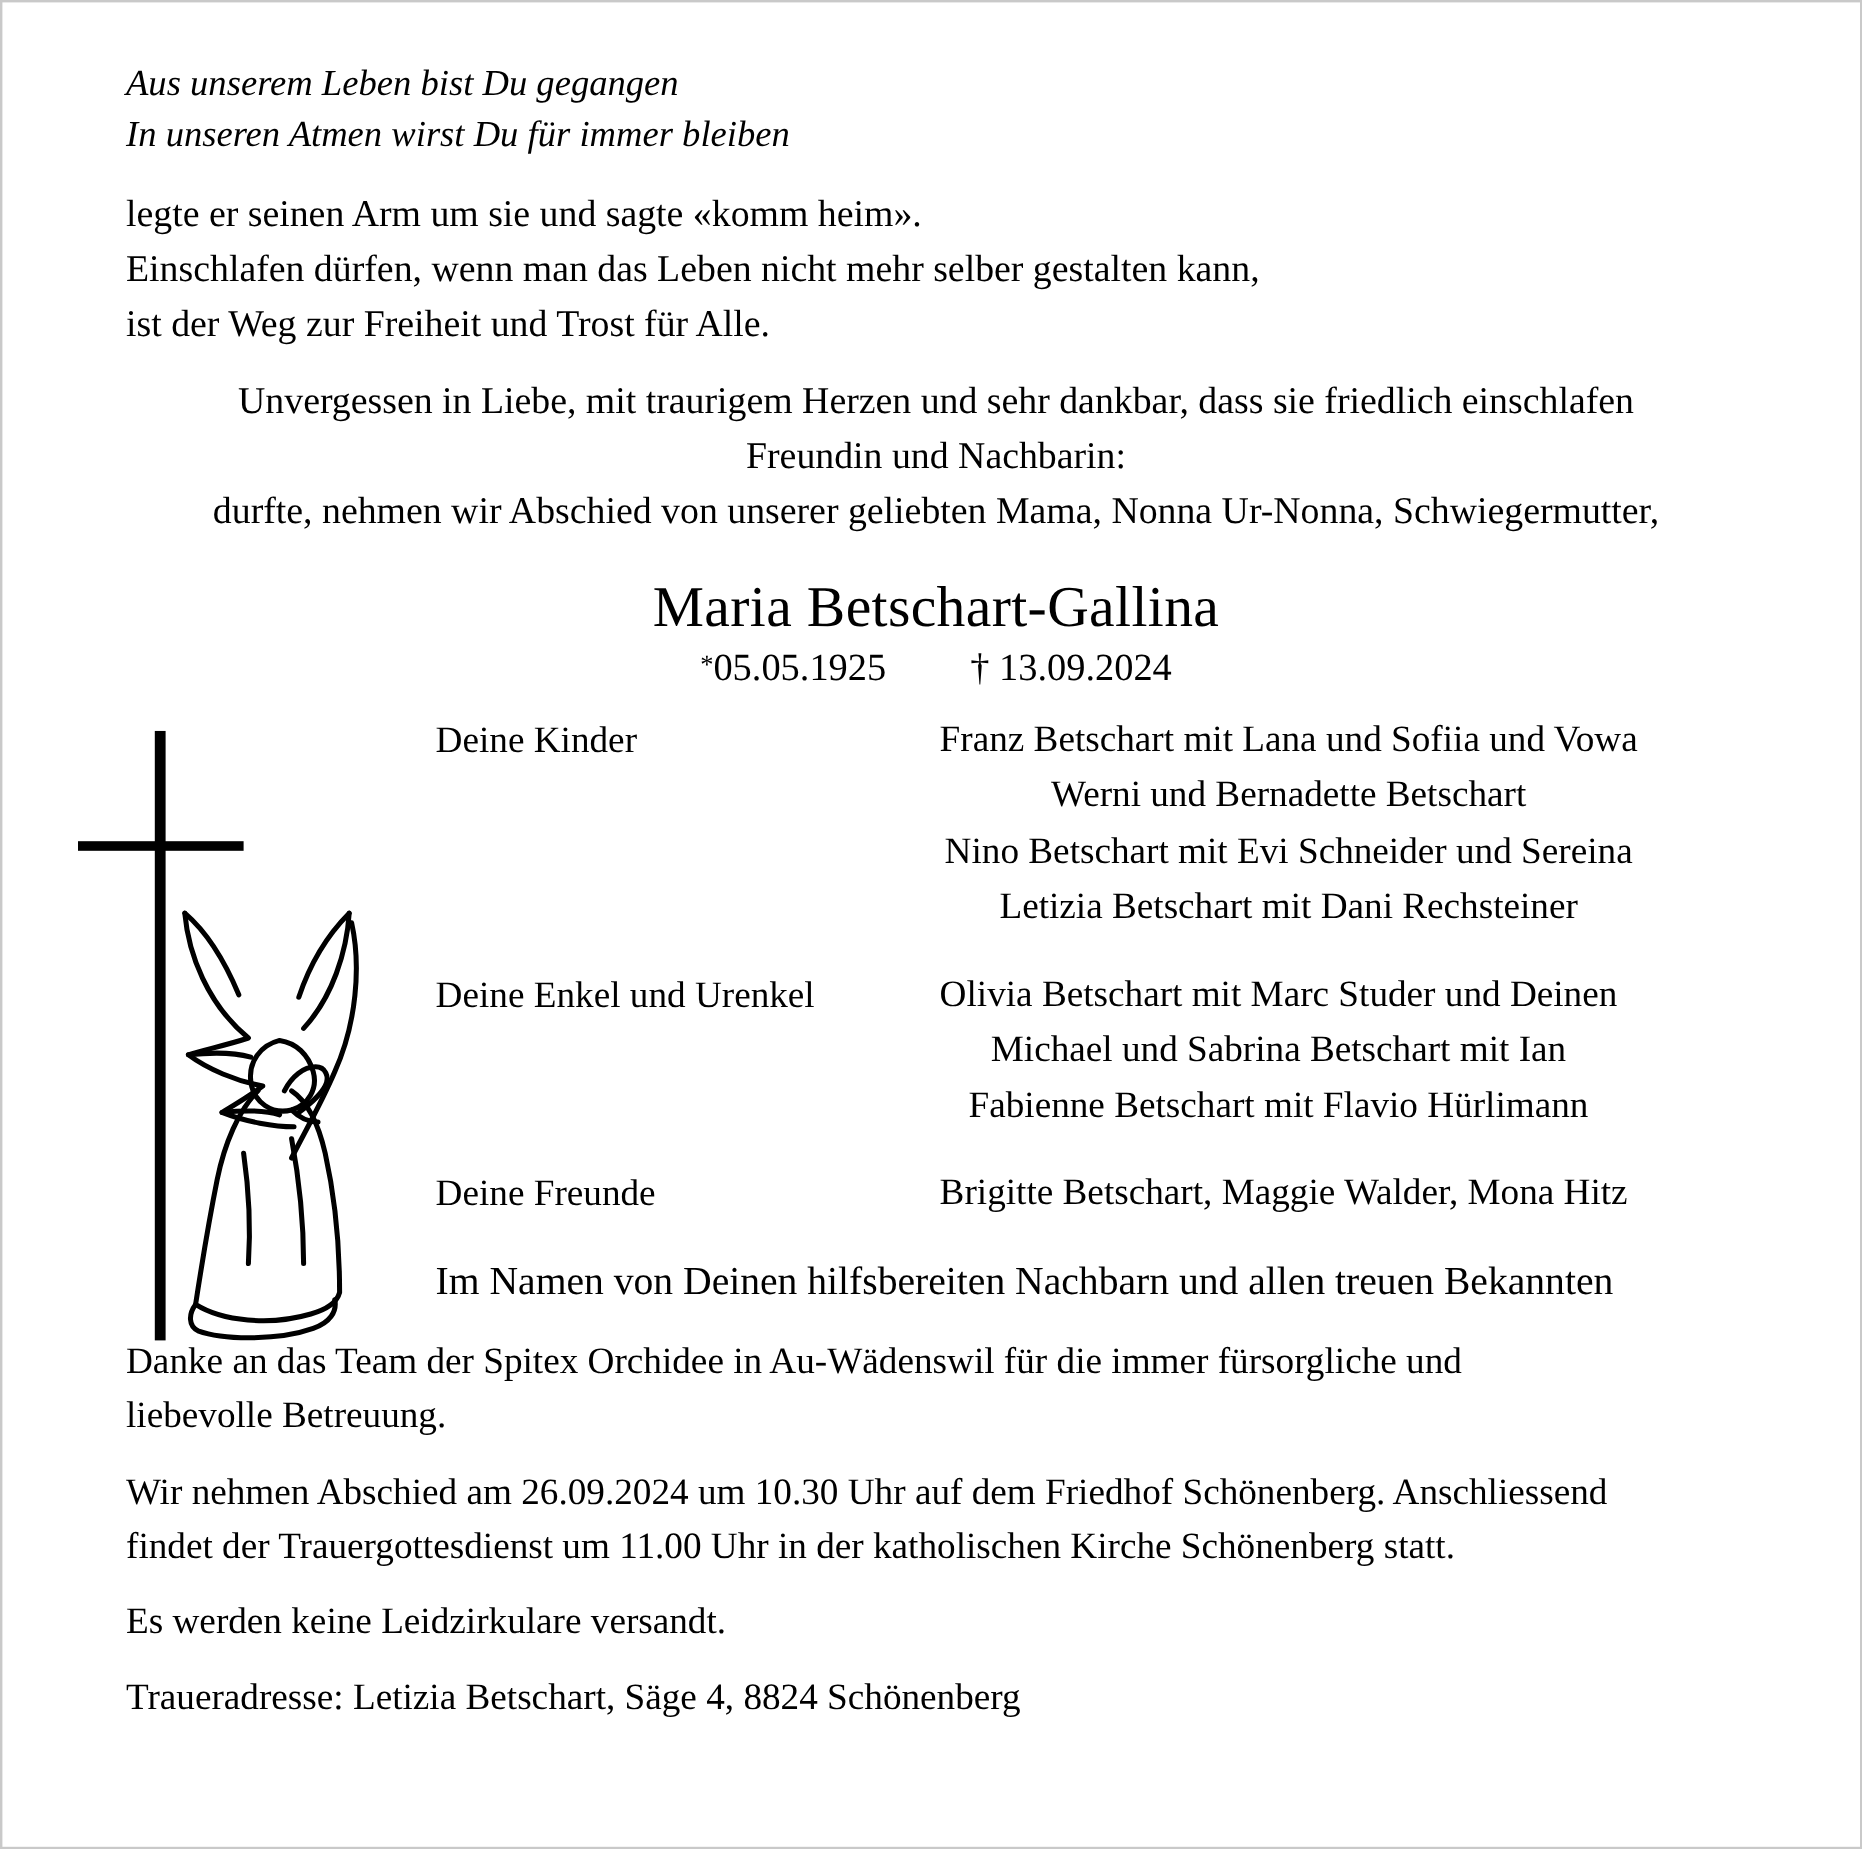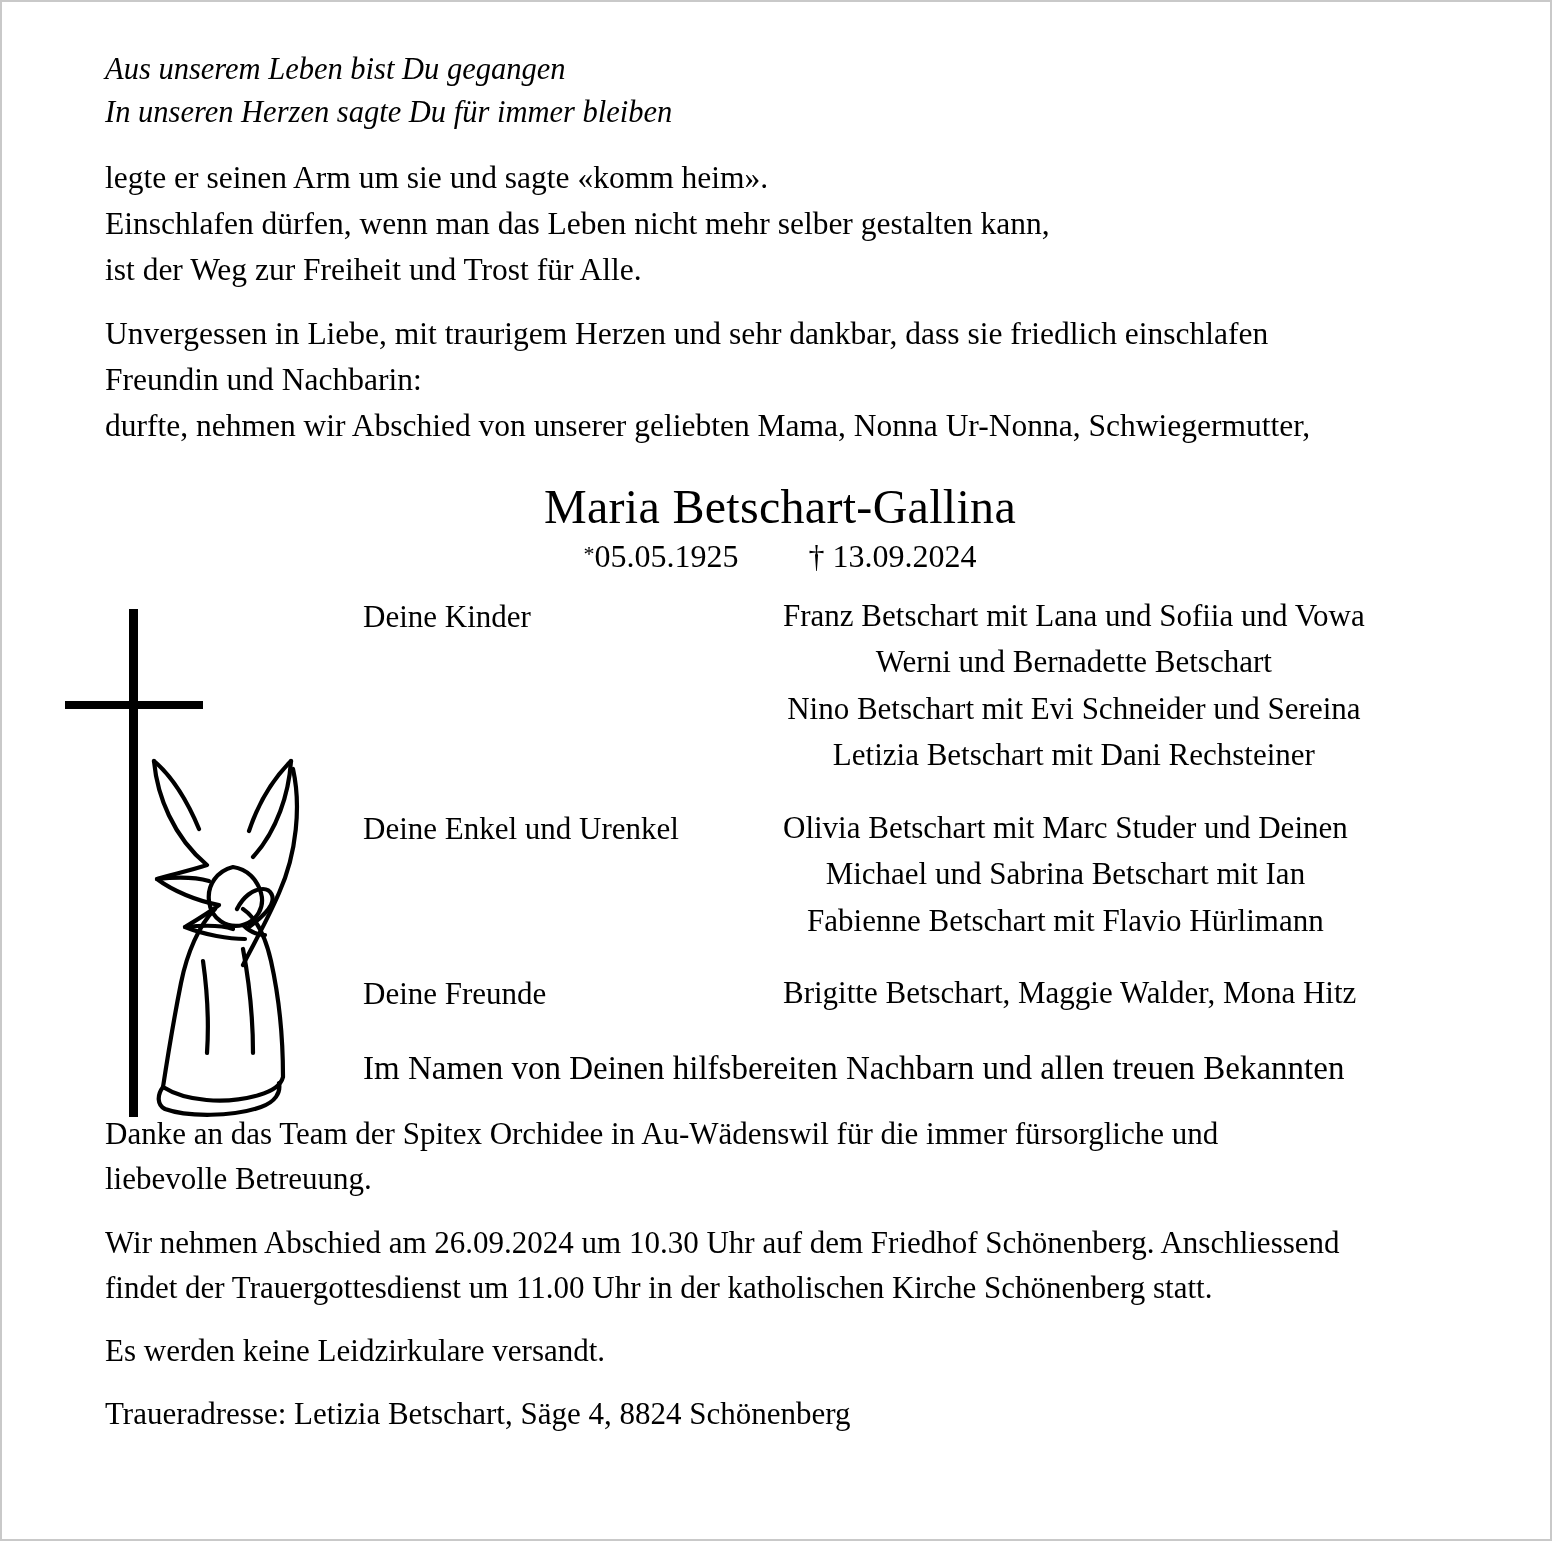--- a/index.html
+++ b/index.html
@@ -33,21 +33,21 @@
   }
   .epigraph div { white-space: nowrap; }
 
   .para {
     font-size: 31.5px;
     line-height: 1.46;
     margin: 0 0 18px 0;
   }
   .para div { white-space: nowrap; }
 
-  .para.block2 { margin-bottom: 30px; }
+  .para.block2 { margin-bottom: 30px; text-align: center; }
 
   .name {
     text-align: center;
     font-size: 48px;
     letter-spacing: 0.3px;
     margin: 26px 0 4px 0;
   }
   .dates {
     text-align: center;
     font-size: 32px;
@@ -106,21 +106,21 @@
   .closing p { margin: 0 0 18px 0; }
 </style>
 </head>
 <body>
 
 <div class="page">
   <div class="inner">
 
     <div class="epigraph">
       <div>Aus unserem Leben bist Du gegangen</div>
-      <div>In unseren Herzen sagte Du für immer bleiben</div>
+      <div>In unseren Atmen wirst Du für immer bleiben</div>
     </div>
 
     <div class="para block1">
       <div>legte er seinen Arm um sie und sagte «komm heim».</div>
       <div>Einschlafen dürfen, wenn man das Leben nicht mehr selber gestalten kann,</div>
       <div>ist der Weg zur Freiheit und Trost für Alle.</div>
     </div>
 
     <div class="para block2">
       <div>Unvergessen in Liebe, mit traurigem Herzen und sehr dankbar, dass sie friedlich einschlafen</div>

